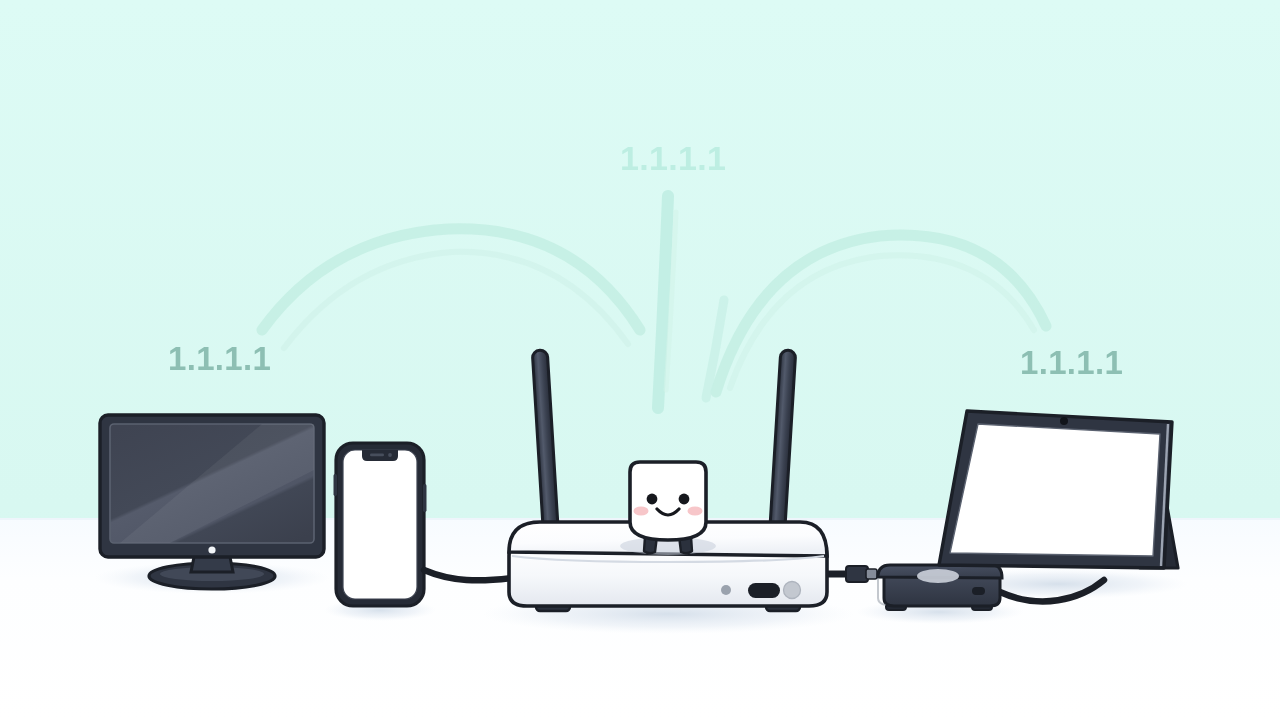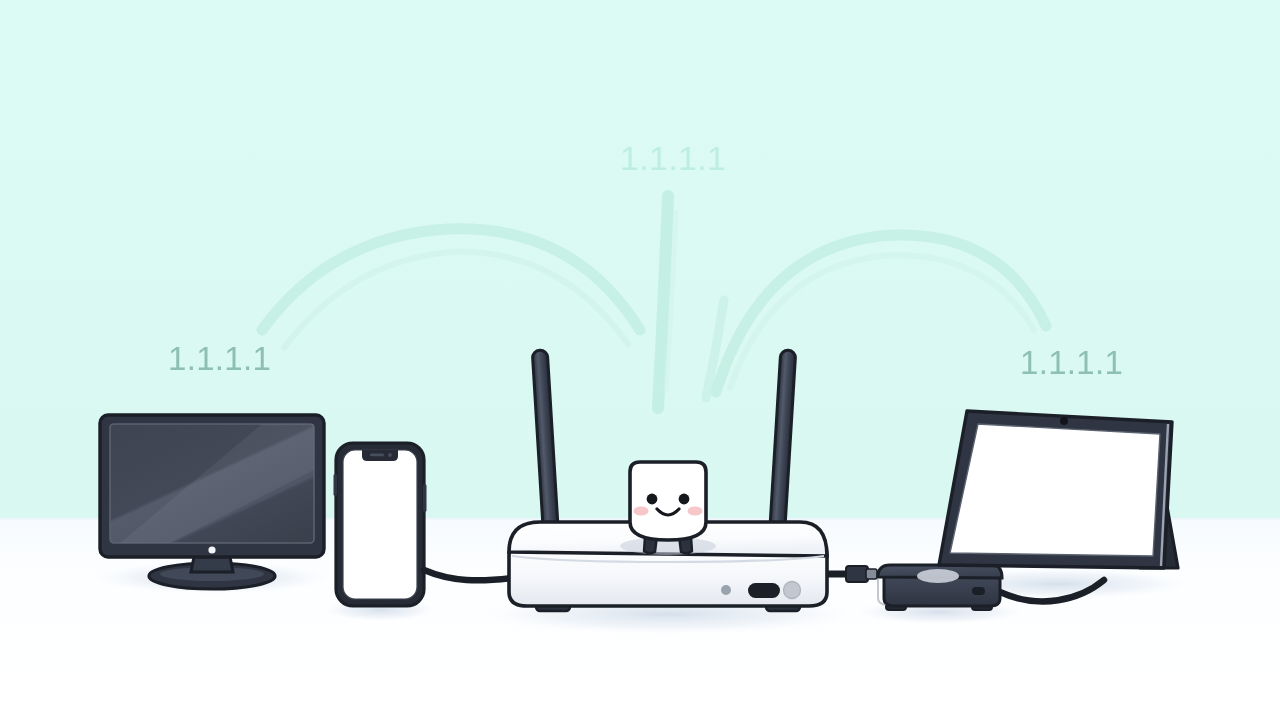--- a/index.html
+++ b/index.html
@@ -20,21 +20,21 @@
   #scene-svg {
     position: absolute;
     inset: 0;
     width: 1280px;
     height: 720px;
     display: block;
   }
   .ip-label {
     position: absolute;
     font-family: "Liberation Sans", sans-serif;
-    font-weight: 400;
+    font-weight: 700;
     letter-spacing: 0.01em;
     white-space: nowrap;
     user-select: none;
   }
   #label-left {
     left: 168px;
     top: 340px;
     font-size: 33px;
     color: #8dbfb3;
   }

